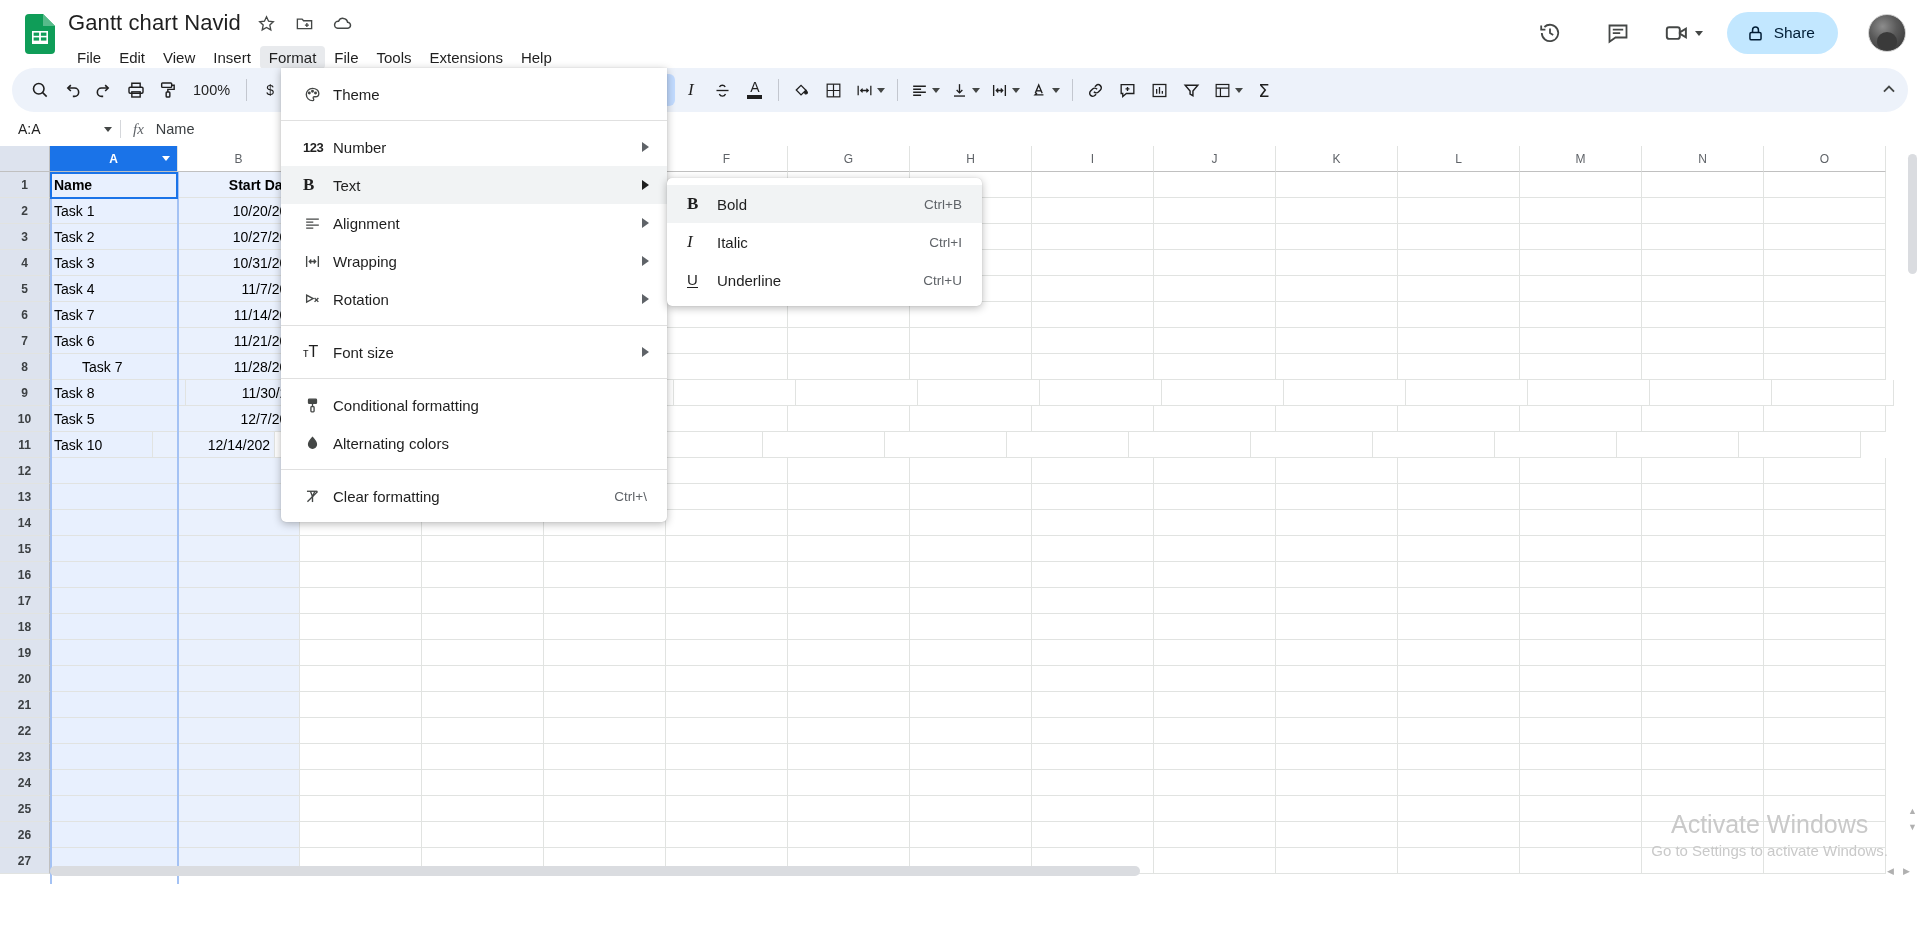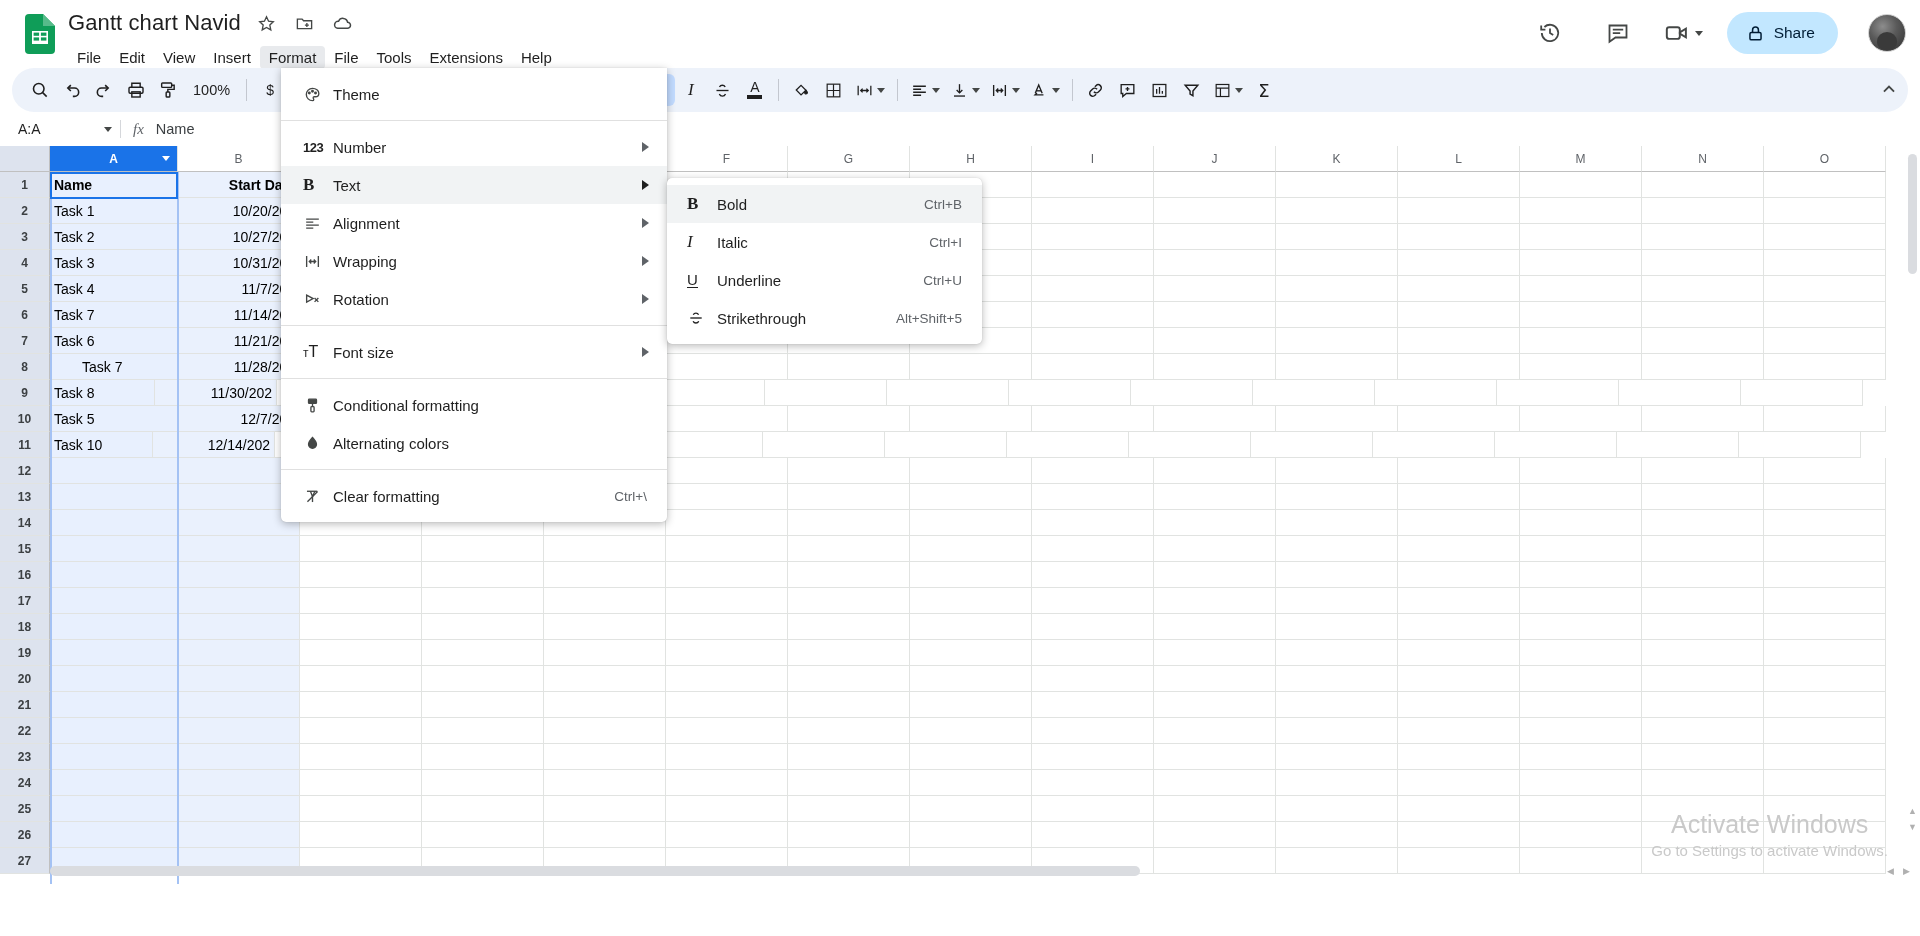--- a/index.html
+++ b/index.html
@@ -626,21 +626,21 @@
           <div class="cell" style="width: 122px;"></div>
           <div class="cell" style="width: 122px;"></div>
           <div class="cell" style="width: 122px;"></div>
           <div class="cell" style="width: 122px;"></div>
           <div class="cell" style="width: 122px;"></div>
           <div class="cell" style="width: 122px;"></div>
           <div class="cell" style="width: 122px;"></div>
           <div class="cell" style="width: 122px;"></div>
         </div>
         <div class="row">
-          <div class="cell colA" style="width: 105px;">Task 8</div>
+          <div class="cell colA" style="width: 136px;">Task 8</div>
           <div class="cell colB" style="width: 122px;">11/30/202</div>
           <div class="cell" style="width: 122px;"></div>
           <div class="cell" style="width: 122px;"></div>
           <div class="cell" style="width: 122px;"></div>
           <div class="cell" style="width: 122px;"></div>
           <div class="cell" style="width: 122px;"></div>
           <div class="cell" style="width: 122px;"></div>
           <div class="cell" style="width: 122px;"></div>
           <div class="cell" style="width: 122px;"></div>
           <div class="cell" style="width: 122px;"></div>
@@ -1091,25 +1091,15 @@
         <span class="mlabel">Italic</span>
         <span class="mshort">Ctrl+I</span>
       </div>
       <div class="mrow" style="padding-left: 20px;">
         <span class="mico">
           <span class="uico">U</span>
         </span>
         <span class="mlabel">Underline</span>
         <span class="mshort">Ctrl+U</span>
       </div>
-      <div class="mrow" style="padding-left: 20px;">
-        <span class="mico">
-          <svg width="18" height="18" viewBox="0 0 24 24" fill="none" stroke="#1f1f1f" stroke-width="1.8">
-            <path d="M4.4 12h15.2"></path>
-            <path d="M8.4 7.8a3.8 3.8 0 0 1 7 0M8.2 16.2a4 4 0 0 0 7.4 0"></path>
-          </svg>
-        </span>
-        <span class="mlabel">Strikethrough</span>
-        <span class="mshort">Alt+Shift+5</span>
-      </div>
     </div>
 
 </div>
 
 </body></html>

